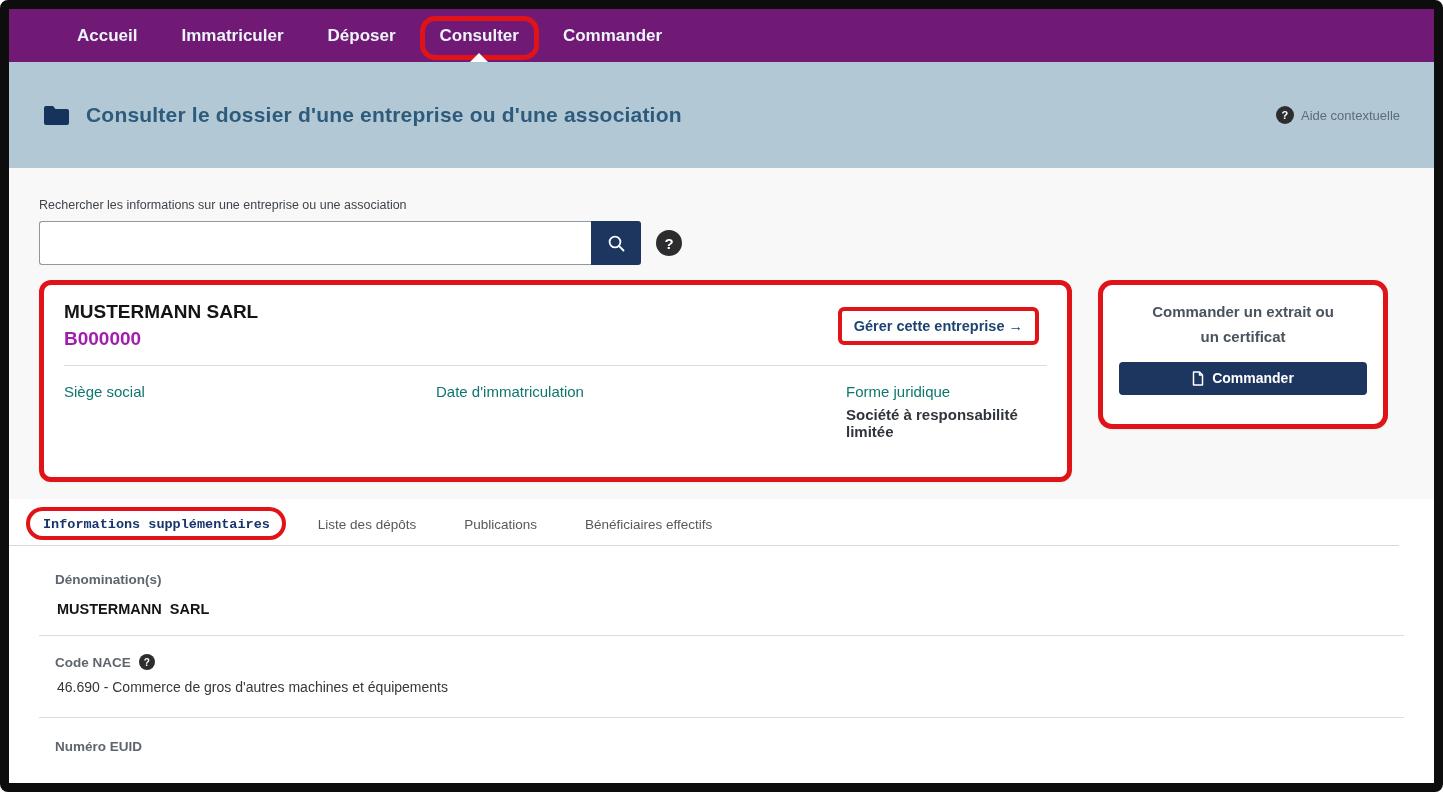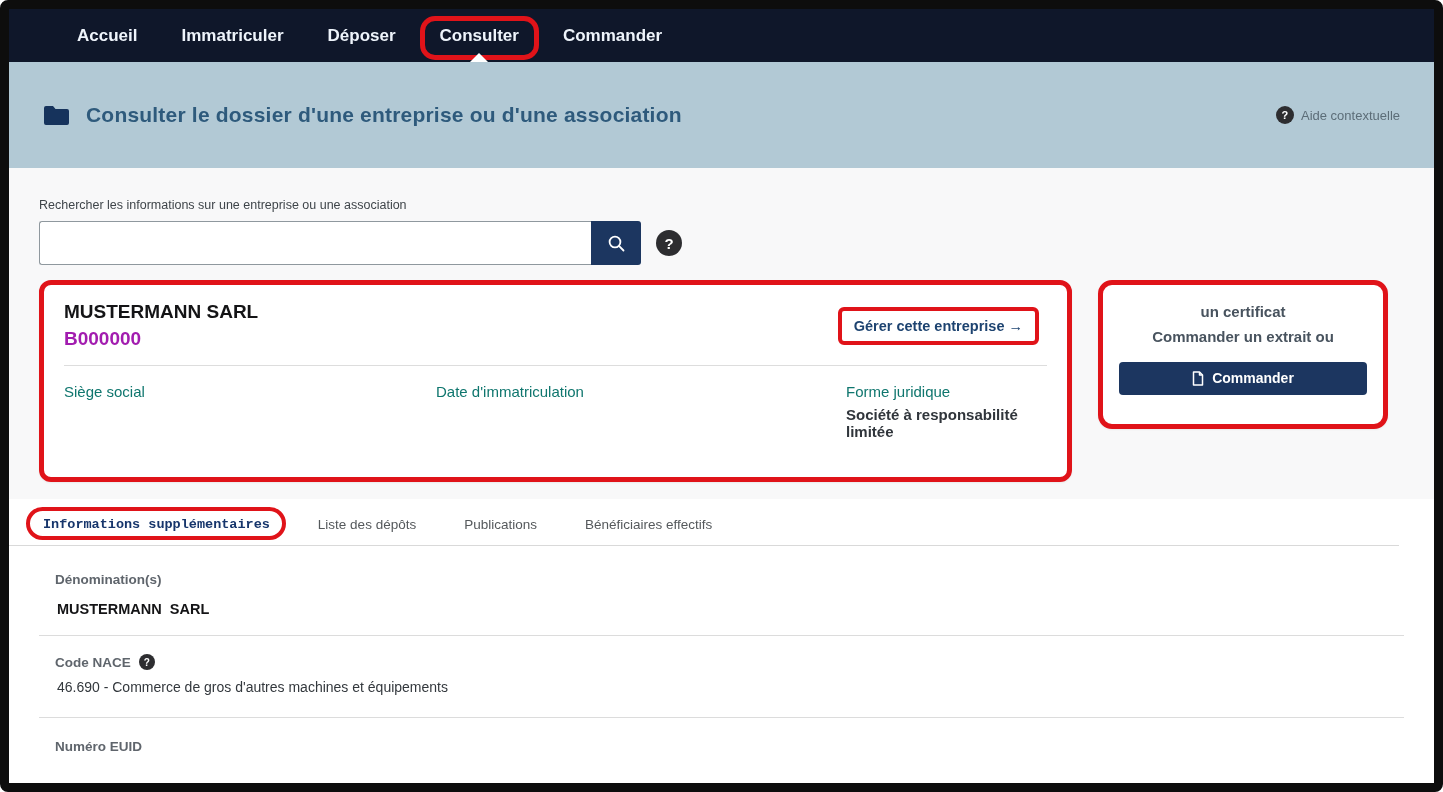--- a/index.html
+++ b/index.html
@@ -1,20 +1,20 @@
 <!DOCTYPE html>
 <html><head>
 <meta charset="utf-8">
 <style>
   * { margin:0; padding:0; box-sizing:border-box; }
   html,body { width:1443px; height:792px; background:#fff; font-family:"Liberation Sans", sans-serif; }
   .frame { width:1443px; height:792px; border:9px solid #0d0d0d; border-radius:8px; overflow:hidden; background:#fff; display:flex; flex-direction:column; }
 
   
-  .topnav { height:53px; background:#0f172a; display:flex; align-items:stretch; padding-left:46px; flex:0 0 auto; }
+  .topnav { height:53px; background:#701a75; display:flex; align-items:stretch; padding-left:46px; flex:0 0 auto; }
   .nav-link { display:flex; align-items:center; position:relative; color:#eef4fb; font-weight:bold; font-size:17px; text-decoration:none; padding:0 22px; cursor:pointer; }
   .nav-link .nav-ring { position:absolute; left:2px; right:2px; top:7px; bottom:2px; border:5px solid #e01319; border-radius:15px; pointer-events:none; }
   .nav-link .nav-caret { position:absolute; bottom:0; left:50%; transform:translateX(-50%); width:0; height:0; border-left:9px solid transparent; border-right:9px solid transparent; border-bottom:9px solid #ffffff; }
 
   
   .page-header { height:106px; background:#b2c9d5; display:flex; align-items:center; padding:0 34px; flex:0 0 auto; }
   .folder-icon { width:27px; height:21px; margin-right:16px; flex:0 0 auto; }
   .page-title { color:#2e5a7c; font-size:21px; letter-spacing:.2px; }
   .header-help { margin-left:auto; display:flex; align-items:center; gap:7px; color:#5c6d78; font-size:13px; }
   .q-circle { display:inline-flex; align-items:center; justify-content:center; background:#2d2d30; color:#fff; border-radius:50%; font-weight:bold; }
@@ -133,22 +133,22 @@
             </div>
             <div>
               <div class="field-label">Forme juridique</div>
               <div class="field-value">Société à responsabilité limitée</div>
             </div>
           </div>
         </section>
 
         <aside class="order-card ann">
           <div class="oc-title">
+            <div>Commander un extrait ou</div>
             <div>un certificat</div>
-            <div>Commander un extrait ou</div>
           </div>
           <button class="order-btn">
             <svg width="12" height="15" viewBox="0 0 12 15">
               <path d="M1.5 1 L7.5 1 L10.5 4 L10.5 14 L1.5 14 Z" fill="none" stroke="#ffffff" stroke-width="1.5" stroke-linejoin="round"></path>
               <path d="M7.5 1 L7.5 4 L10.5 4" fill="none" stroke="#ffffff" stroke-width="1.5" stroke-linejoin="round"></path>
             </svg>
             <span>Commander</span>
           </button>
         </aside>
 

